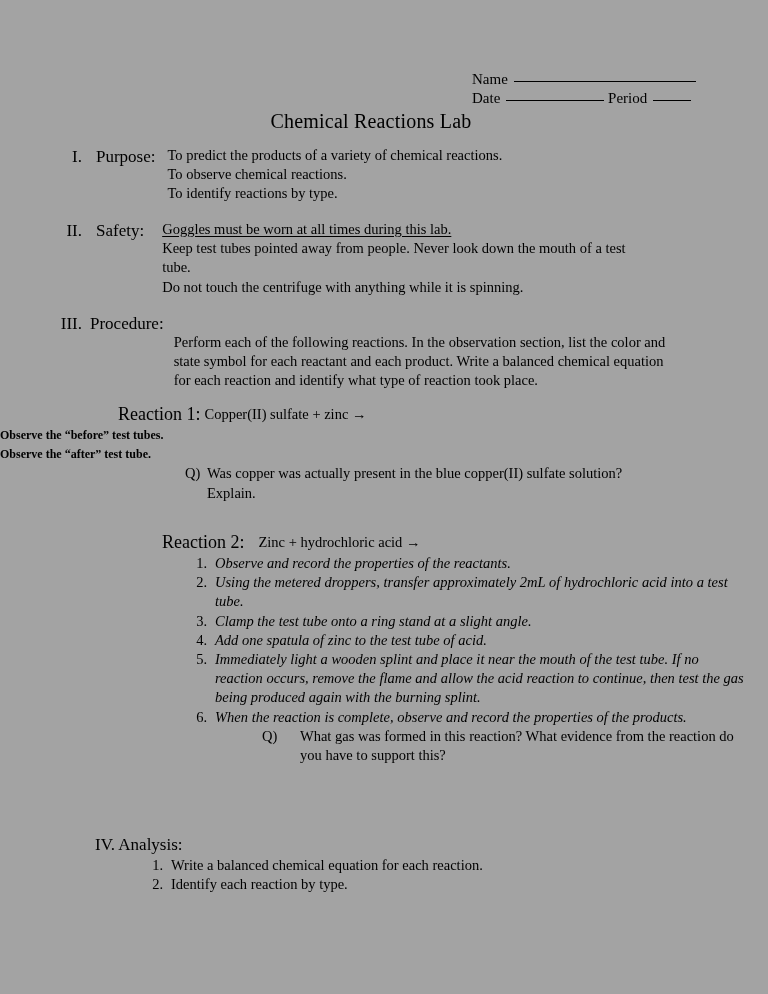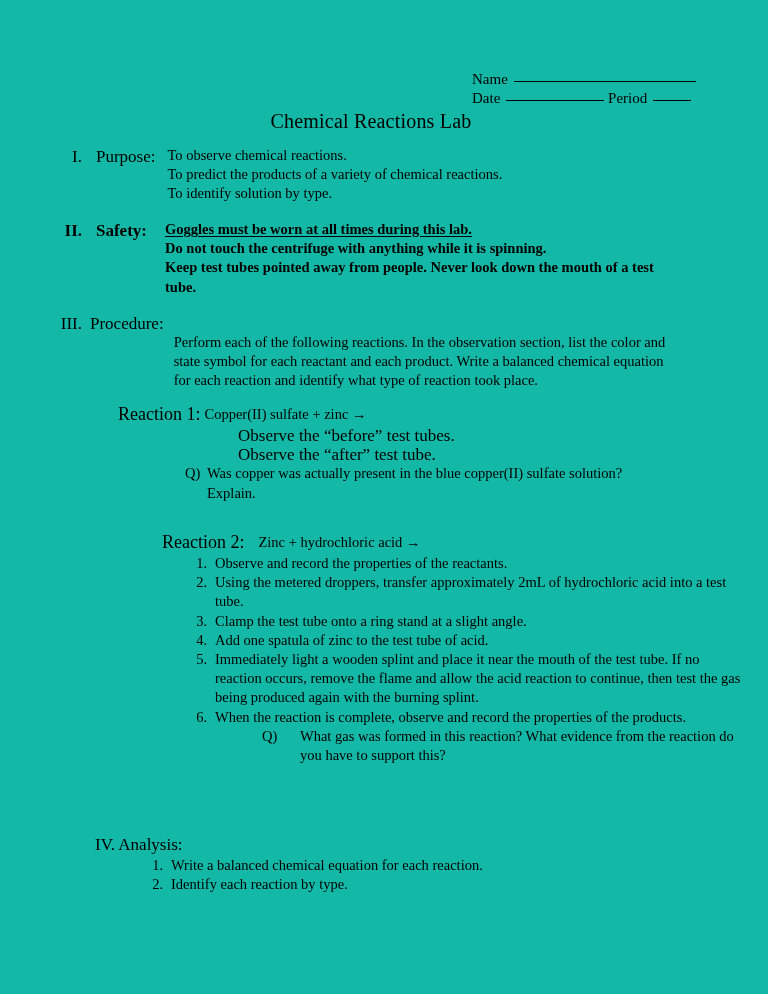--- a/index.html
+++ b/index.html
@@ -13,21 +13,21 @@
     height: 994px;
     position: relative;
     font-family: "Liberation Serif", "DejaVu Serif", serif;
     color: #000000;
     overflow: hidden;
   }
   .page {
     position: relative;
     width: 768px;
     height: 994px;
-    background: #14b8a6;
+    background: #a3a3a3;
   }
 
   
   .header-block {
     position: absolute;
     left: 472px;
     top: 70px;
     width: 230px;
     font-size: 15px;
     line-height: 19px;
@@ -89,21 +89,21 @@
   .sec-body p { margin: 0; }
   .underlined { text-decoration: underline; text-underline-offset: 2px; }
 
   
   #sec-purpose { top: 146px; }
   #sec-purpose .sec-num   { margin-left: 68px; width: 14px; }
   #sec-purpose .sec-label { margin-left: 14px; }
   #sec-purpose .sec-body  { margin-left: 12px; width: 500px; }
 
   
-  #sec-safety { top: 220px; font-weight: bold; }
+  #sec-safety { top: 220px; }
   #sec-safety .sec-num   { margin-left: 62px; width: 20px; }
   #sec-safety .sec-label { margin-left: 14px; text-align: center; }
   #sec-safety .sec-body  { margin-left: 18px; width: 492px; }
 
   
   #sec-procedure { top: 313px; }
   #sec-procedure .sec-num   { margin-left: 58px; width: 24px; }
   #sec-procedure .sec-label { margin-left: 8px; }
   #sec-procedure .sec-body  { margin-left: 10px; width: 498px; margin-top: 20px; }
 
@@ -119,23 +119,23 @@
     line-height: 24px;
     white-space: nowrap;
   }
   .rxn-eq {
     font-size: 14.5px;
     line-height: 24px;
     margin-left: 4px;
     white-space: nowrap;
   }
   .rxn-sub {
-    margin-left: 238px;
-    font-size: 17px;
+    font-size: 12px;
     line-height: 19.2px;
+    font-weight: bold;
   }
   .rxn-sub p { margin: 0; }
 
   .q-row {
     display: flex;
     align-items: flex-start;
     font-size: 14.5px;
     line-height: 19.2px;
   }
   .q-mark { white-space: nowrap; }
@@ -163,21 +163,21 @@
   ol.steps .num {
     width: 23px;
     flex: 0 0 23px;
     text-align: right;
     white-space: nowrap;
   }
   ol.steps .txt {
     margin-left: 8px;
   }
   #rxn2 ol.steps { margin-left: 140px; width: 560px; }
-  #rxn2 ol.steps .txt { width: 530px; }
+  #rxn2 ol.steps .txt { width: 530px; font-style: italic; }
 
   #rxn2 .q-row  { margin-left: 218px; margin-top: 0; }
   #rxn2 .q-mark { width: 20px; }
   #rxn2 .q-text { margin-left: 18px; width: 440px; }
 
   
   #sec-analysis { position: absolute; left: 0; top: 833px; width: 768px; }
   #sec-analysis .ana-head {
     margin-left: 95px;
     font-size: 17px;
@@ -203,35 +203,35 @@
 
   <div class="doc-title">
     <span class="tshift">Chemical Reactions Lab</span>
   </div>
 
   <div class="section" id="sec-purpose">
     <div class="sec-row">
       <div class="sec-num">I.</div>
       <div class="sec-label">Purpose:</div>
       <div class="sec-body">
+        <p>To predict the products of a variety of chemical reactions.</p>
         <p>To observe chemical reactions.</p>
-        <p>To predict the products of a variety of chemical reactions.</p>
-        <p>To identify solution by type.</p>
+        <p>To identify reactions by type.</p>
       </div>
     </div>
   </div>
 
   <div class="section" id="sec-safety">
     <div class="sec-row">
       <div class="sec-num">II.</div>
       <div class="sec-label">Safety:</div>
       <div class="sec-body">
         <p class="underlined">Goggles must be worn at all times during this lab.</p>
+        <p>Keep test tubes pointed away from people.  Never look down the mouth of a test tube.</p>
         <p>Do not touch the centrifuge with anything while it is spinning.</p>
-        <p>Keep test tubes pointed away from people.  Never look down the mouth of a test tube.</p>
       </div>
     </div>
   </div>
 
   <div class="section" id="sec-procedure">
     <div class="sec-row">
       <div class="sec-num">III.</div>
       <div class="sec-label">Procedure:</div>
       <div class="sec-body">Perform each of the following reactions.  In the observation section, list the color and state symbol for each reactant and each product.  Write a balanced chemical equation for each reaction and identify what type of reaction took place.</div>
     </div>

